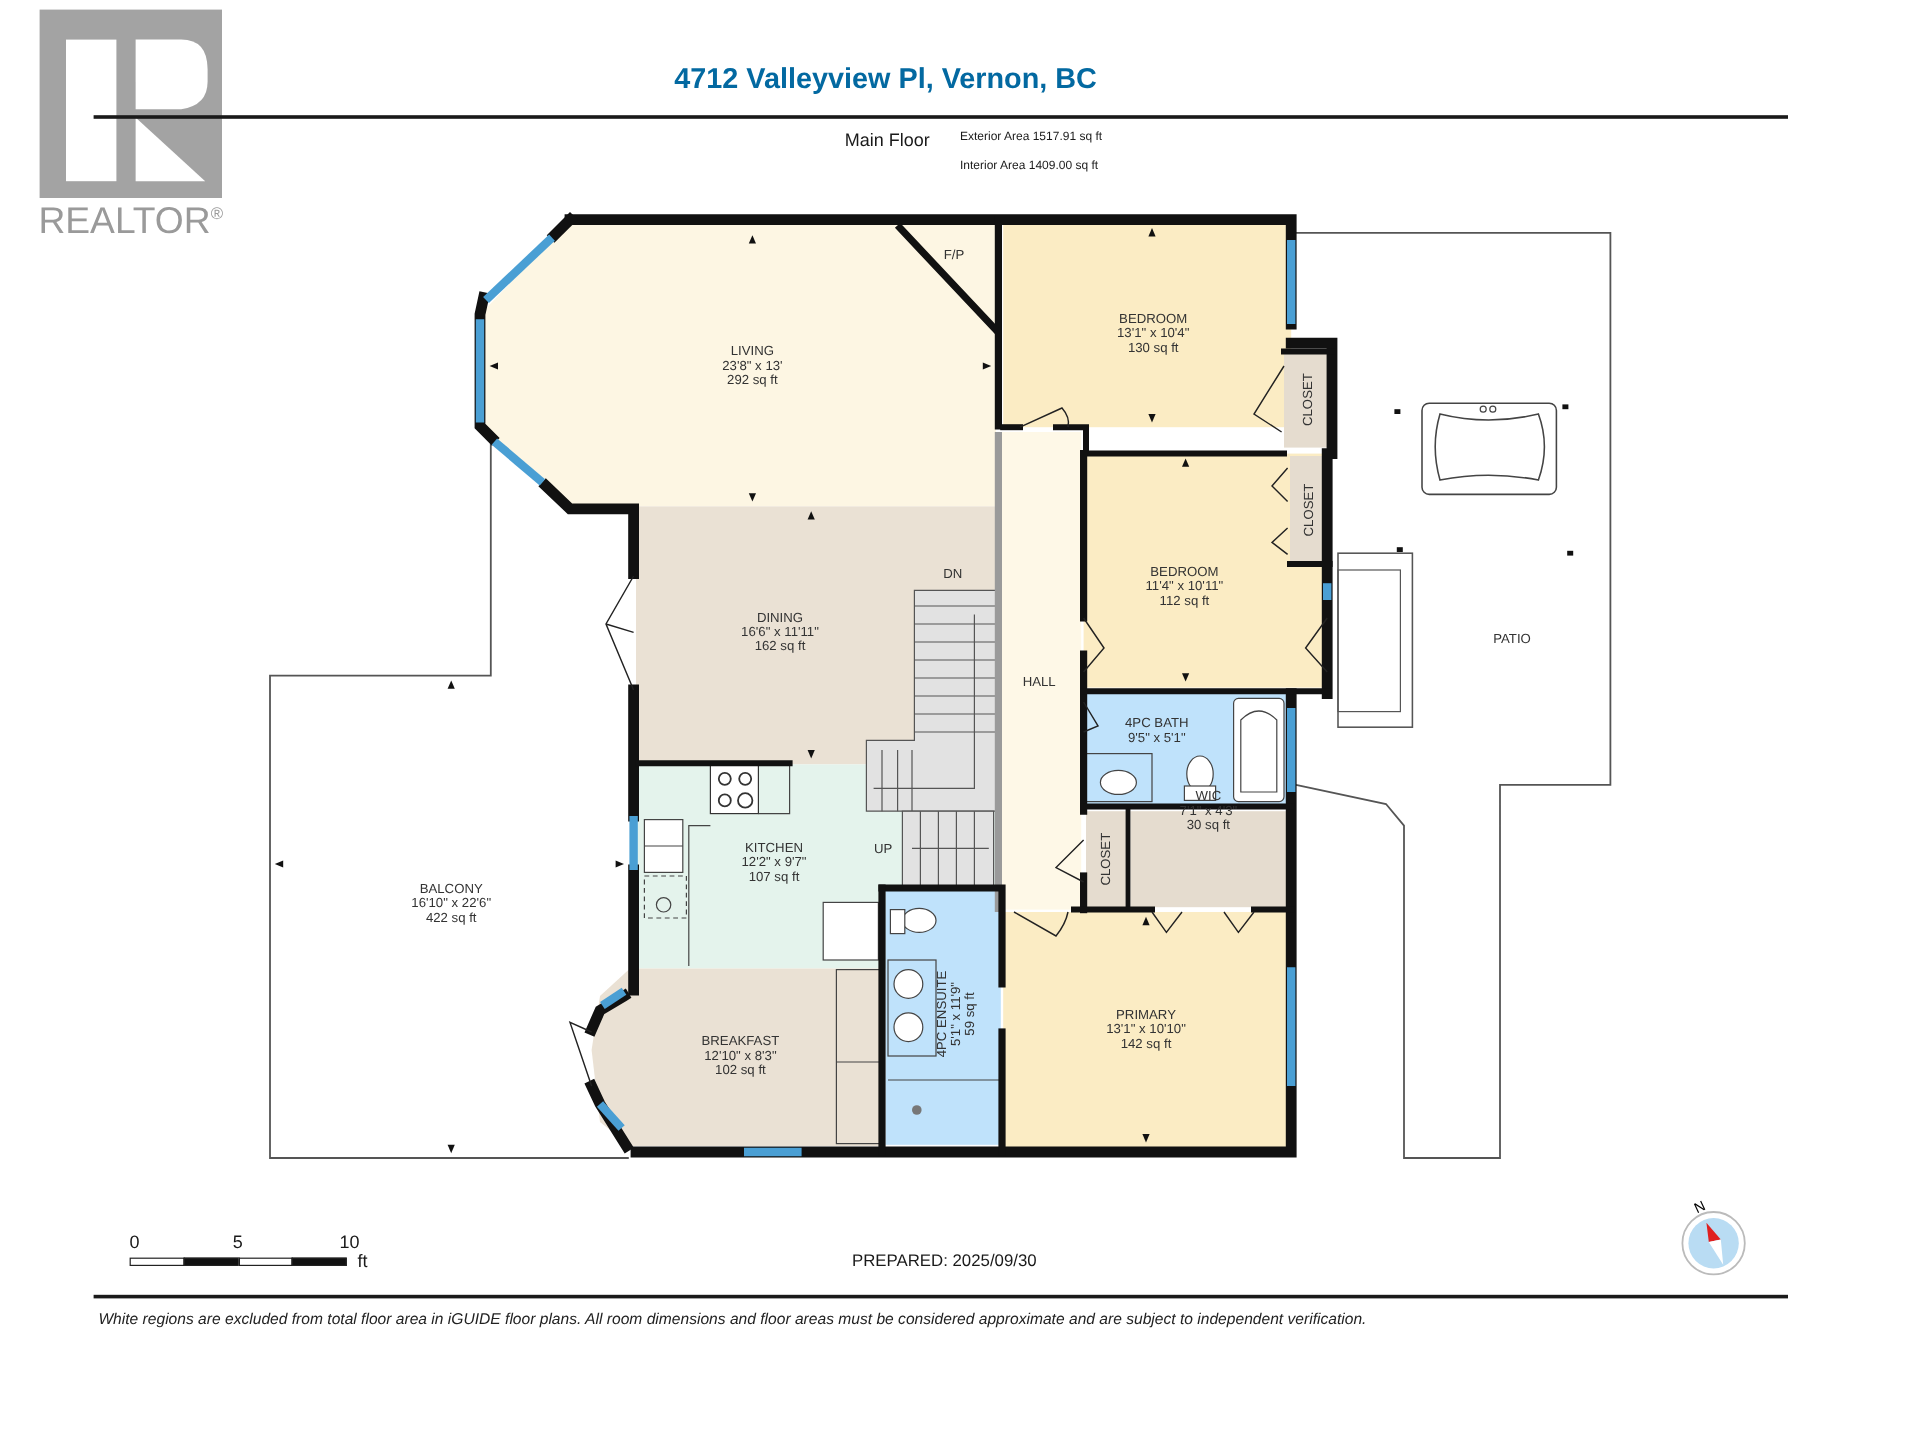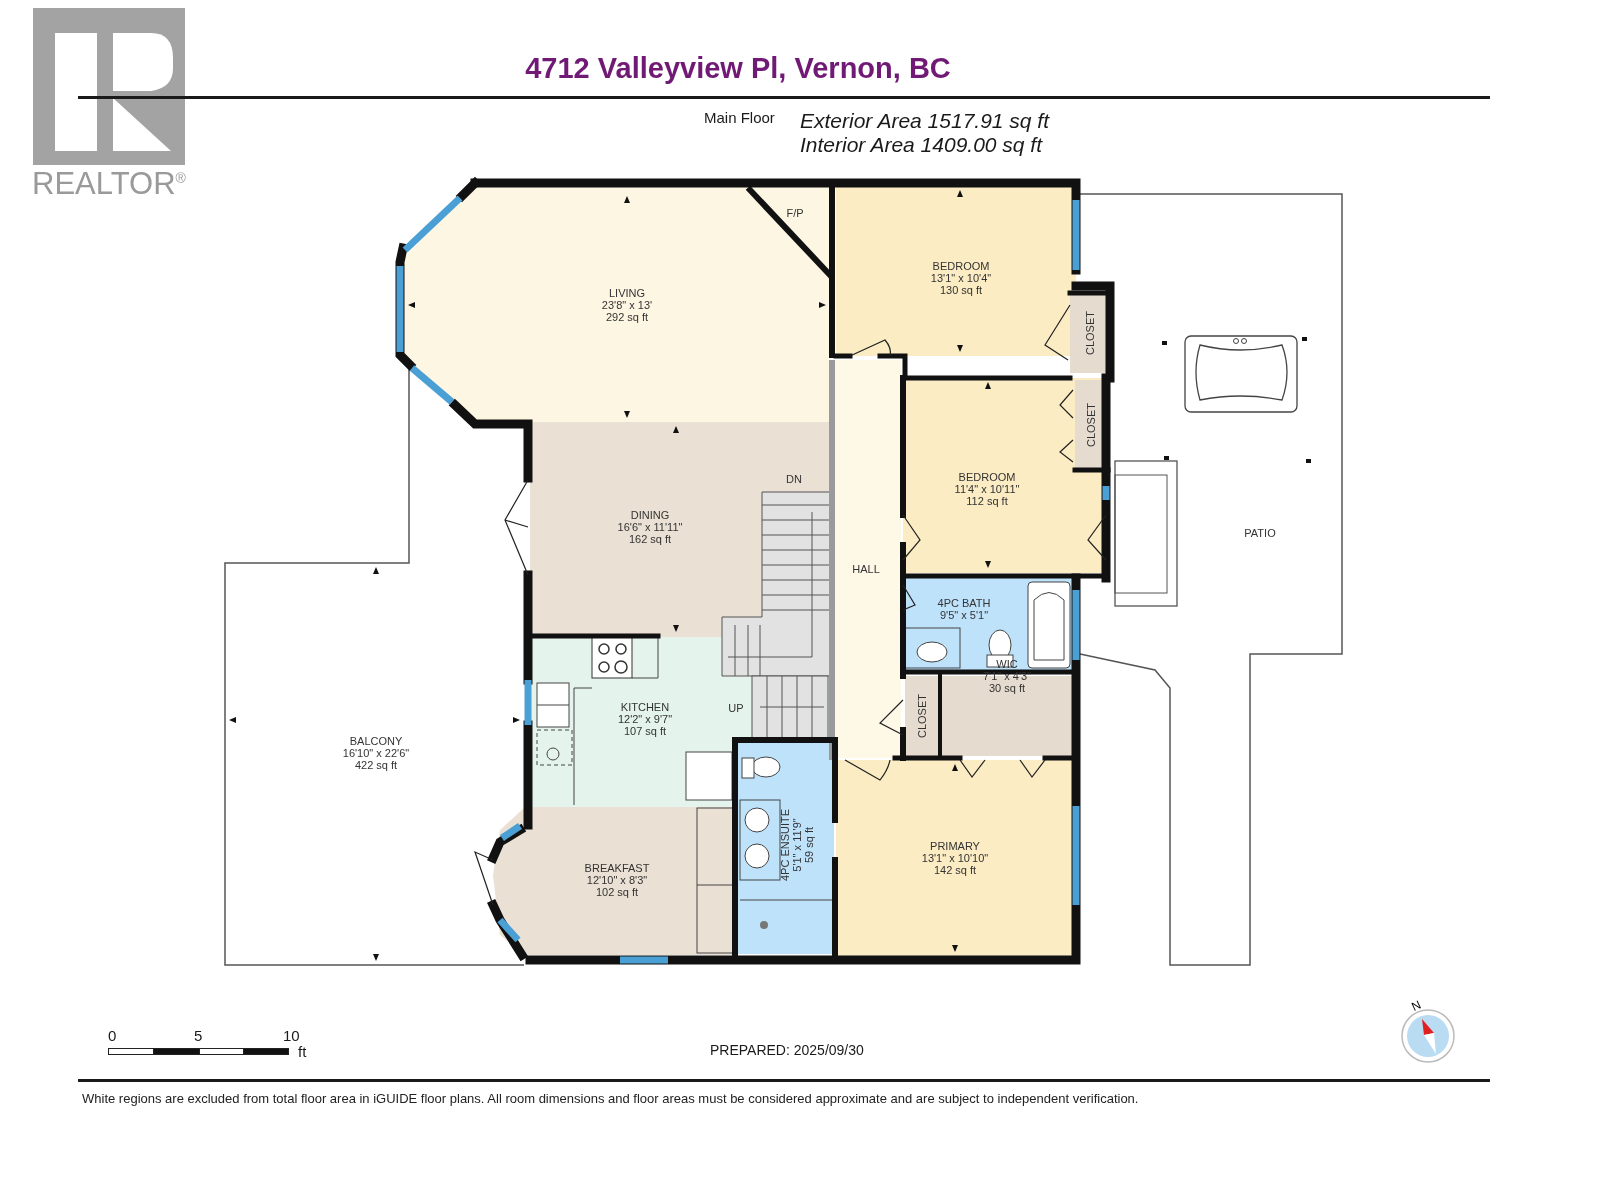--- a/index.html
+++ b/index.html
@@ -1,34 +1,34 @@
 <!DOCTYPE html>
 <html><head>
 <meta charset="utf-8">
 <style>
   html, body { margin:0; padding:0; background:#ffffff; }
   body { width:1600px; height:1200px; position:relative; overflow:hidden;
          font-family:"Liberation Sans", sans-serif; color:#1a1a1a; }
   .abs { position:absolute; }
   .logo-box { left:33px; top:8px; width:152px; height:157px; background:#a3a3a3; }
   .logo-word { left:32px; top:166px; font-size:31px; color:#9a9a9a; letter-spacing:0px; font-family:"Liberation Sans", sans-serif; }
-  .title { left:0; width:1476px; top:52px; text-align:center; font-size:29px; font-weight:bold; color:#701a75; }
+  .title { left:0; width:1476px; top:52px; text-align:center; font-size:24px; font-weight:bold; color:#0369a1; }
   .title-rule { left:78px; width:1412px; top:96px; height:3px; background:#1a1a1a; }
   .floor-name { left:704px; top:109px; font-size:15px; font-weight:normal; }
-  .area-line { left:800px; font-size:21px;font-style:italic; }
+  .area-line { left:800px; font-size:10px; }
   .plan { left:0; top:0; width:1600px; height:1200px; }
   .room-label { position:absolute; text-align:center; font-size:11px; line-height:12px; color:#333;
                 transform:translate(-50%,-50%); white-space:nowrap; }
   .vert-label { transform:translate(-50%,-50%) rotate(-90deg); }
   .scale { left:108px; top:1027px; }
   .scale-num { position:absolute; font-size:15px; top:0; }
   .scale-bar { position:absolute; top:21px; height:7px; border:1px solid #222; box-sizing:border-box; }
   .prepared { left:710px; top:1042px; font-size:14px; }
   .footer-rule { left:78px; width:1412px; top:1079px; height:3px; background:#1a1a1a; }
-  .disclaimer { left:82px; top:1091px; font-size:13px; color:#222; }
+  .disclaimer { left:82px; top:1091px; font-size:13px; color:#222;font-style:italic; }
   .compass { left:1398px; top:996px; width:60px; height:70px; }
 </style>
 </head>
 <body>
 
 <div class="abs logo-box">
   <svg width="152" height="157" viewBox="0 0 152 157">
     <rect x="22" y="25" width="42" height="118" fill="#ffffff"></rect>
     <path d="M80 25 H118 Q140 25 140 50 V60 Q140 80 118 83 H80 Z" fill="#ffffff"></path>
     <path d="M80 90 L80 143 L138 143 Z" fill="#ffffff"></path>

